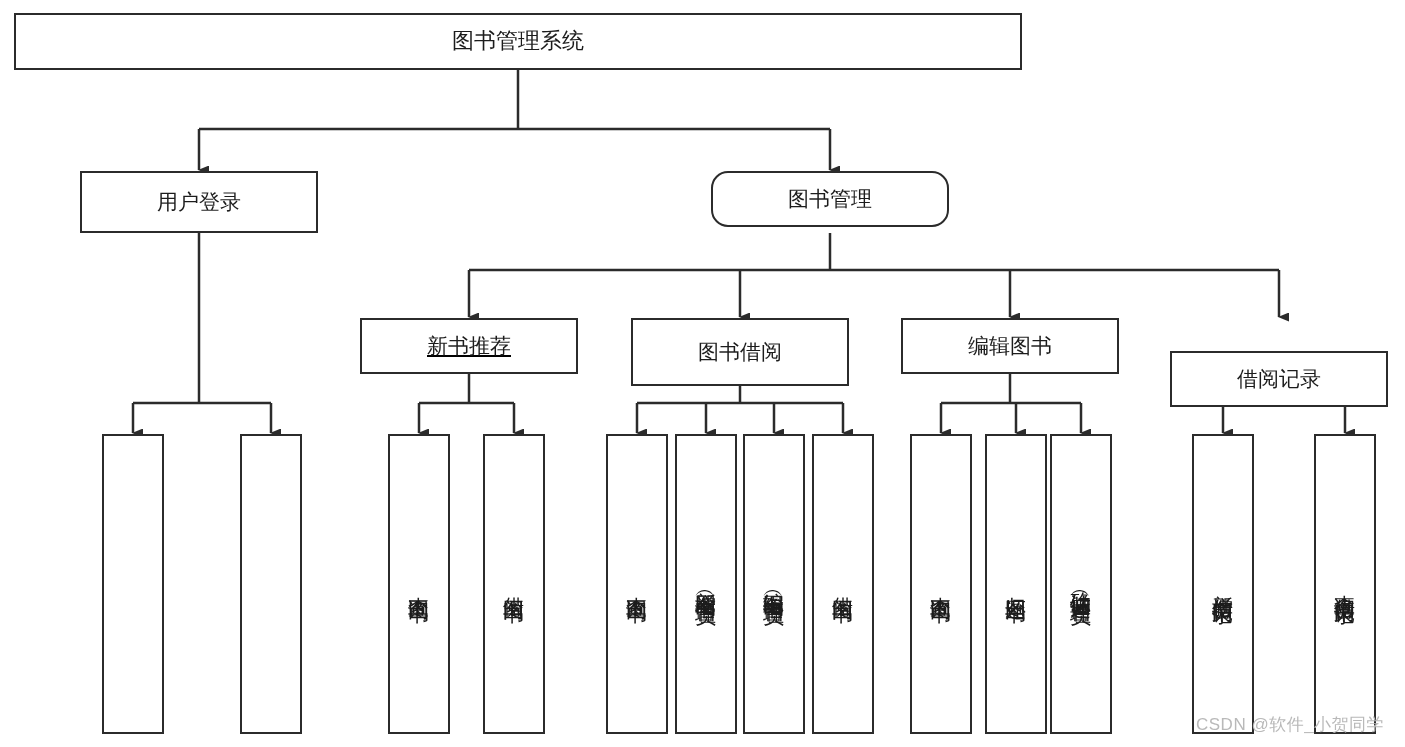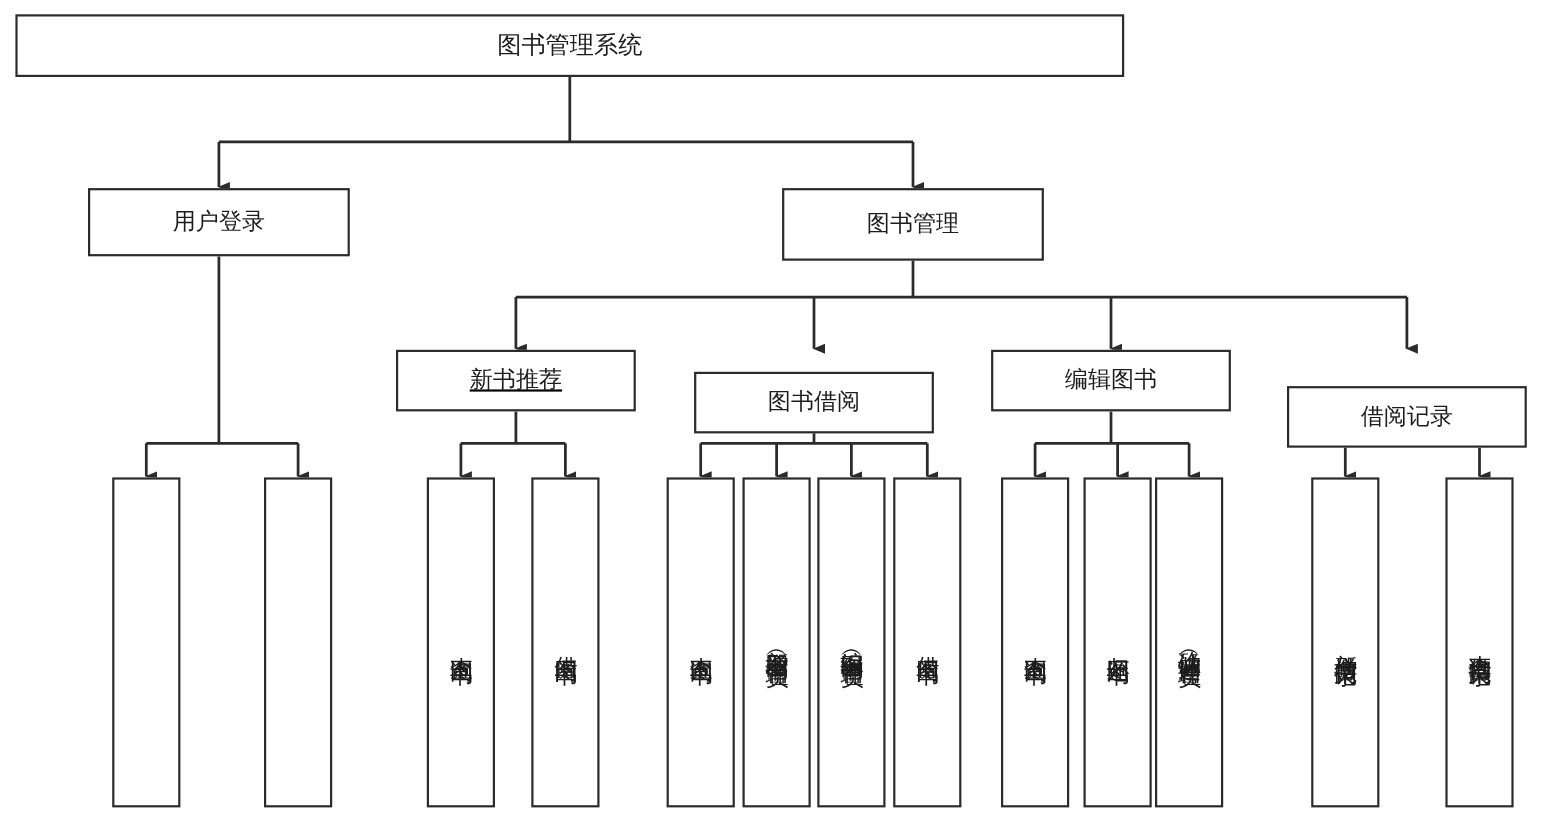--- a/index.html
+++ b/index.html
@@ -121,27 +121,27 @@
       </g>
   </svg>
 
   <div id="node-layer">
       <div class="node horizontal root" style="left: 14px; top: 13px; width: 1008px; height: 57px;">
         <span class="label">图书管理系统</span>
       </div>
       <div class="node horizontal" style="left: 80px; top: 171px; width: 238px; height: 62px;">
         <span class="label">用户登录</span>
       </div>
-      <div class="node horizontal" style="left: 711px; top: 171px; width: 238px; height: 66px;">
+      <div class="node horizontal" style="left: 711px; top: 171px; width: 238px; height: 56px; border-radius: 17px;">
         <span class="label">图书管理</span>
       </div>
       <div class="node horizontal" style="left: 360px; top: 318px; width: 218px; height: 56px; text-decoration: underline;">
         <span class="label">新书推荐</span>
       </div>
-      <div class="node horizontal" style="left: 631px; top: 318px; width: 218px; height: 56px; margin-top: 20px;">
+      <div class="node horizontal" style="left: 631px; top: 318px; width: 218px; height: 68px;">
         <span class="label">图书借阅</span>
       </div>
       <div class="node horizontal" style="left: 901px; top: 318px; width: 218px; height: 56px;">
         <span class="label">编辑图书</span>
       </div>
       <div class="node horizontal" style="left: 1170px; top: 318px; width: 218px; height: 56px; margin-top: 33px;">
         <span class="label">借阅记录</span>
       </div>
       <div class="node vertical align-end" style="left: 102px; top: 434px; width: 62px; height: 300px;">
         <span class="label">用户登录</span>
@@ -177,13 +177,14 @@
         <span class="label">确认归还（管理员）</span>
       </div>
       <div class="node vertical" style="left: 1192px; top: 434px; width: 62px; height: 300px;">
         <span class="label">新增借阅记录</span>
       </div>
       <div class="node vertical" style="left: 1314px; top: 434px; width: 62px; height: 300px;">
         <span class="label">查询借阅记录</span>
       </div>
     </div>
 
+  <div class="watermark" style="left:1196px; top:713px;">CSDN @软件_小贺同学</div>
 </div>
 
 </body></html>

